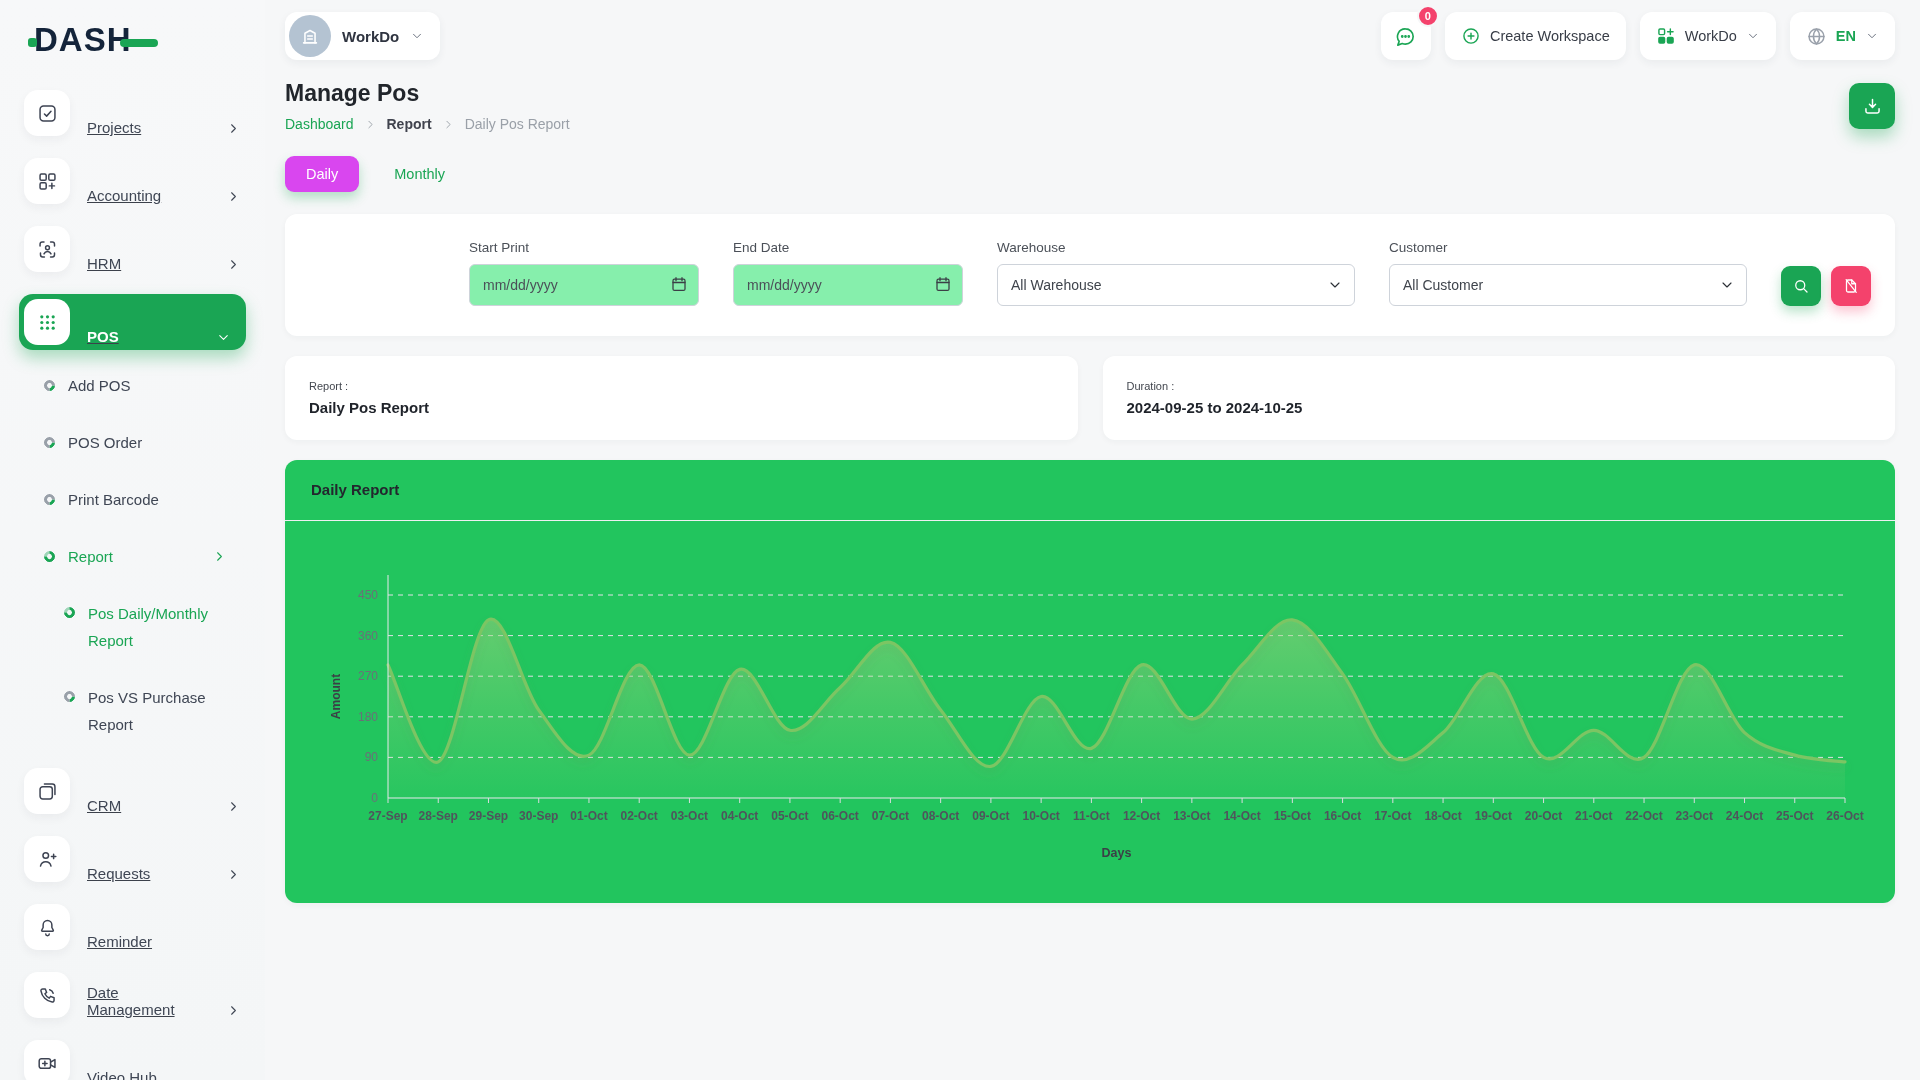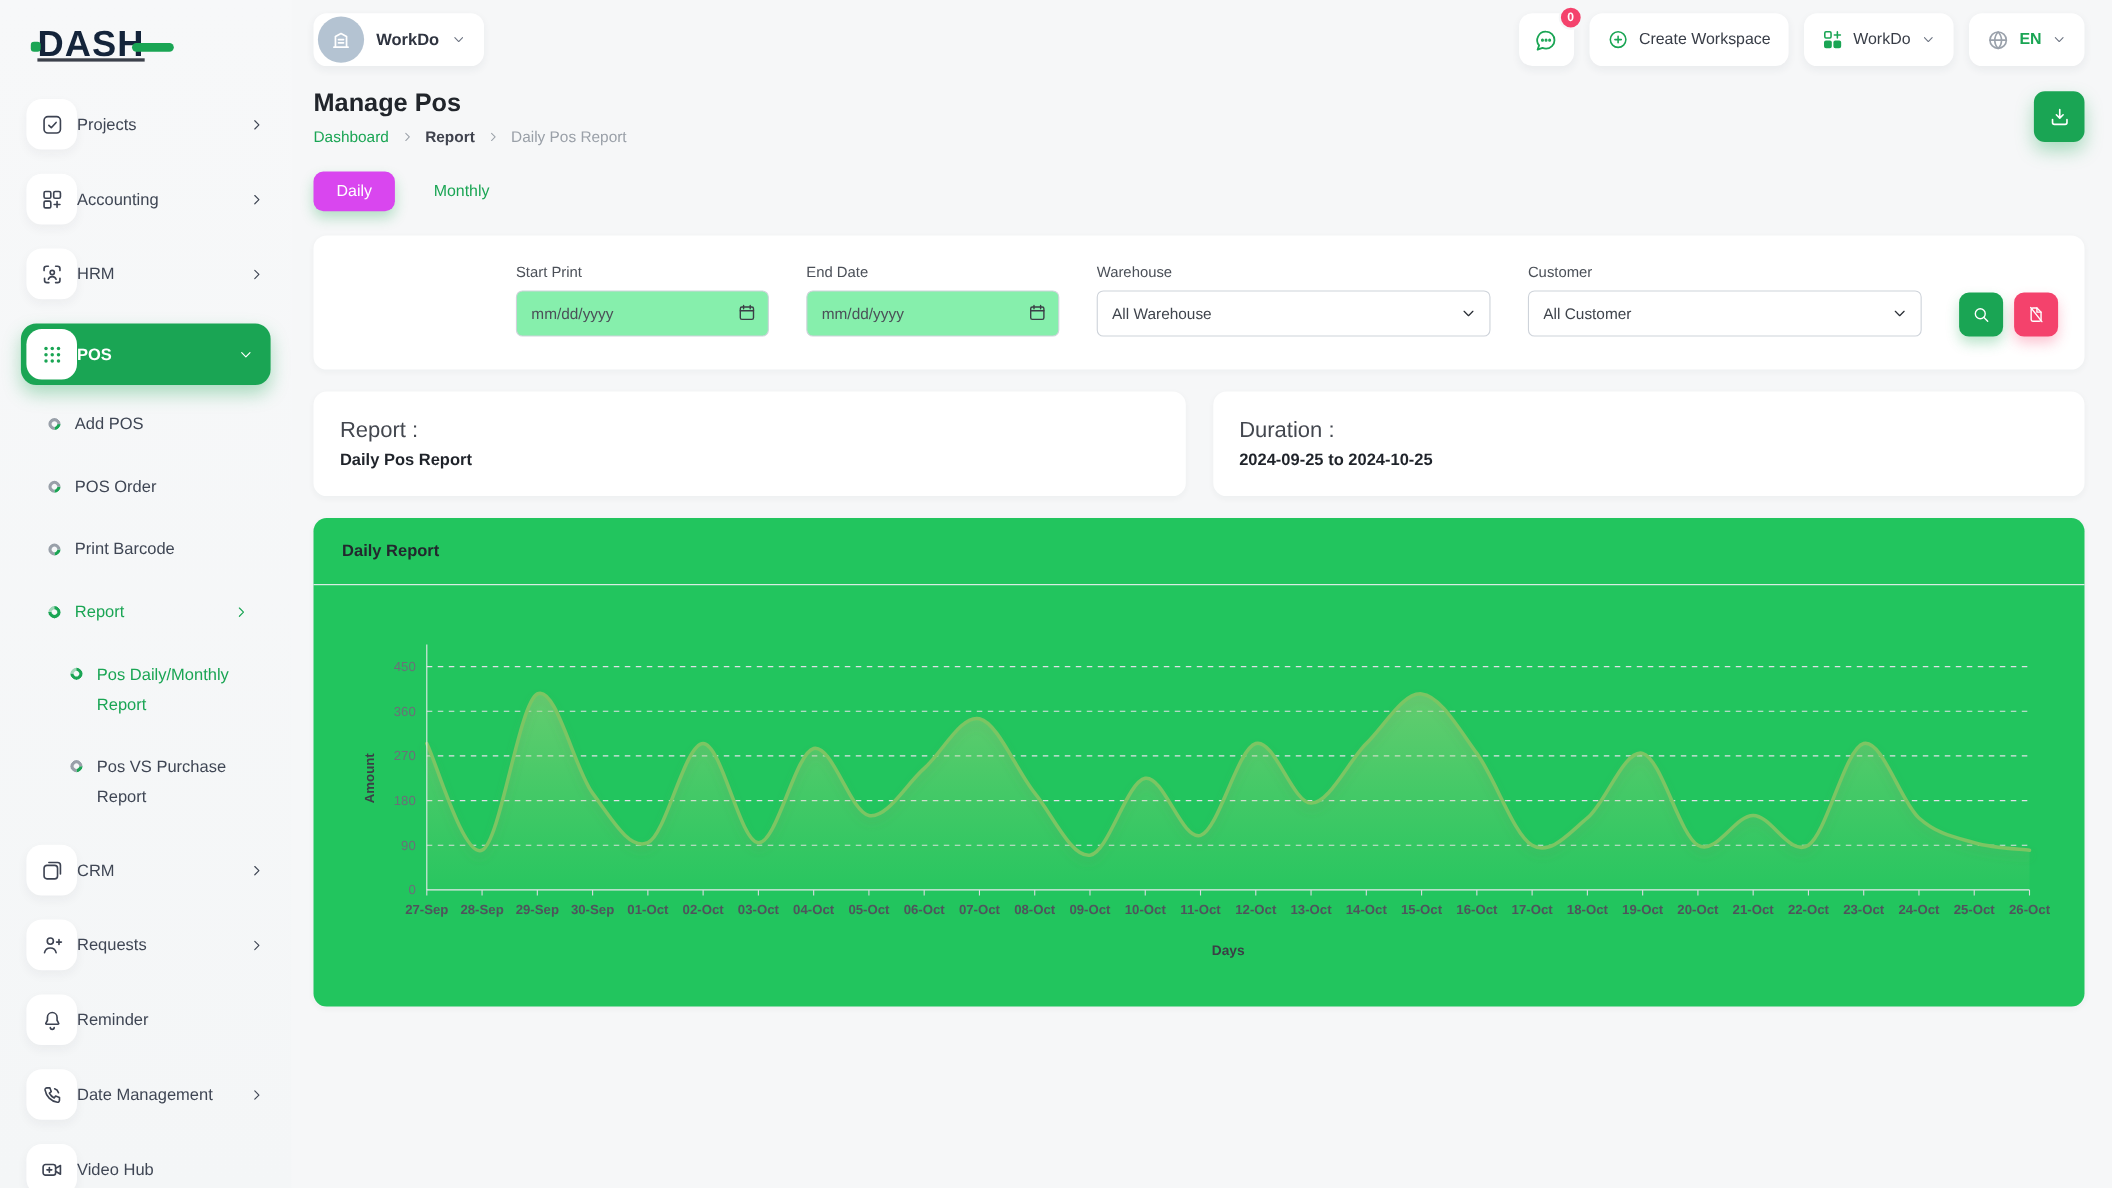--- a/index.html
+++ b/index.html
@@ -4,26 +4,26 @@
 <style>
   * { margin:0; padding:0; box-sizing:border-box; }
   html,body { width:1920px; height:1080px; overflow:hidden; }
   body { background:#f6f7f8; font-family:"Liberation Sans", sans-serif; color:#3c414b; }
 
   .i { fill:none; stroke:currentColor; stroke-width:1.7; stroke-linecap:round; stroke-linejoin:round; }
   .i-fill { fill:currentColor; stroke:none; }
 
   
   .sidebar { position:fixed; left:0; top:0; bottom:0; width:265px; padding:16px 24px 10px 24px; background:linear-gradient(180deg,#f7f8f9,#f4f6f7); z-index:5; }
-  .logo { display:flex; align-items:center; height:48px; margin-bottom:26px; position:relative; padding-left:10px;text-decoration:underline; }
+  .logo { display:flex; align-items:center; height:48px; margin-bottom:26px; position:relative; padding-left:10px; }
   .logo-text { font-size:33px; font-weight:800; letter-spacing:1px; color:#14243a; }
   .logo-dot { position:absolute; left:4px; top:22px; width:9px; height:9px; border-radius:3px; background:#1aa554; }
   .logo-bar { width:38px; height:8px; border-radius:4px; background:#1aa554; margin-left:-12px; margin-top:6px; }
 
-  .nav-item { display:flex; align-items:center; height:46px; margin-bottom:22px; cursor:pointer; }
+  .nav-item { display:flex; align-items:flex-end; gap:17px; height:46px; margin-bottom:22px; cursor:pointer;text-decoration:underline; }
   .icon-box { width:46px; height:46px; min-width:46px; background:#fff; border-radius:14px; display:flex; align-items:center; justify-content:center; color:#3d4352; box-shadow:0 4px 10px rgba(30,40,60,0.05); }
   .icon-box svg { width:21px; height:21px; }
   .nav-label { font-size:15px; font-weight:500; color:#3f4654; flex:1; }
   .chev { color:#3f4654; display:flex; }
   .chev svg { width:15px; height:15px; }
 
   .nav-item.active-green { background:#1aa554; border-radius:14px; padding:5px; height:56px; margin-left:-5px; margin-right:-5px; box-shadow:0 8px 16px rgba(26,165,84,0.35); }
   .nav-item.active-green .nav-label { color:#fff; font-weight:700; }
   .nav-item.active-green .chev { color:#fff; padding-right:10px; }
   .nav-item.active-green .icon-box { color:#1aa554; box-shadow:none; }
@@ -89,21 +89,21 @@
   .sel-chev { position:absolute; right:12px; top:13px; color:#2b2f36; pointer-events:none; }
   .sel-chev svg { width:16px; height:16px; }
   .fbtns { margin-left:auto; display:flex; gap:10px; }
   .sq-btn { width:40px; height:40px; border:none; border-radius:9px; display:flex; align-items:center; justify-content:center; color:#fff; cursor:pointer; }
   .sq-btn svg { width:18px; height:18px; }
   .sq-btn.green { background:#1aa554; box-shadow:0 6px 12px rgba(26,165,84,0.3); }
   .sq-btn.rose { background:#f4426c; box-shadow:0 6px 12px rgba(244,66,108,0.3); }
 
   .info-row { display:flex; gap:25px; margin-top:20px; }
   .info-card { flex:1; background:#fff; border-radius:12px; box-shadow:0 2px 6px rgba(35,45,60,0.04); padding:24px; }
-  .info-label { font-size:20px; color:#43474f; }
+  .info-label { font-size:11px; color:#43474f; }
   .info-value { font-size:15px; font-weight:700; color:#1f232a; margin-top:7px; }
 
   .chart-card { margin-top:20px; background:#22c55e; border-radius:12px; box-shadow:0 2px 6px rgba(35,45,60,0.04); }
   .chart-head { padding:21px 26px; border-bottom:1px solid #eef0f2; }
   .chart-title { font-size:15px; font-weight:700; color:#23272e; }
   .chart-body { padding:24px 25px 14px; }
 </style>
 </head>
 <body>
 

